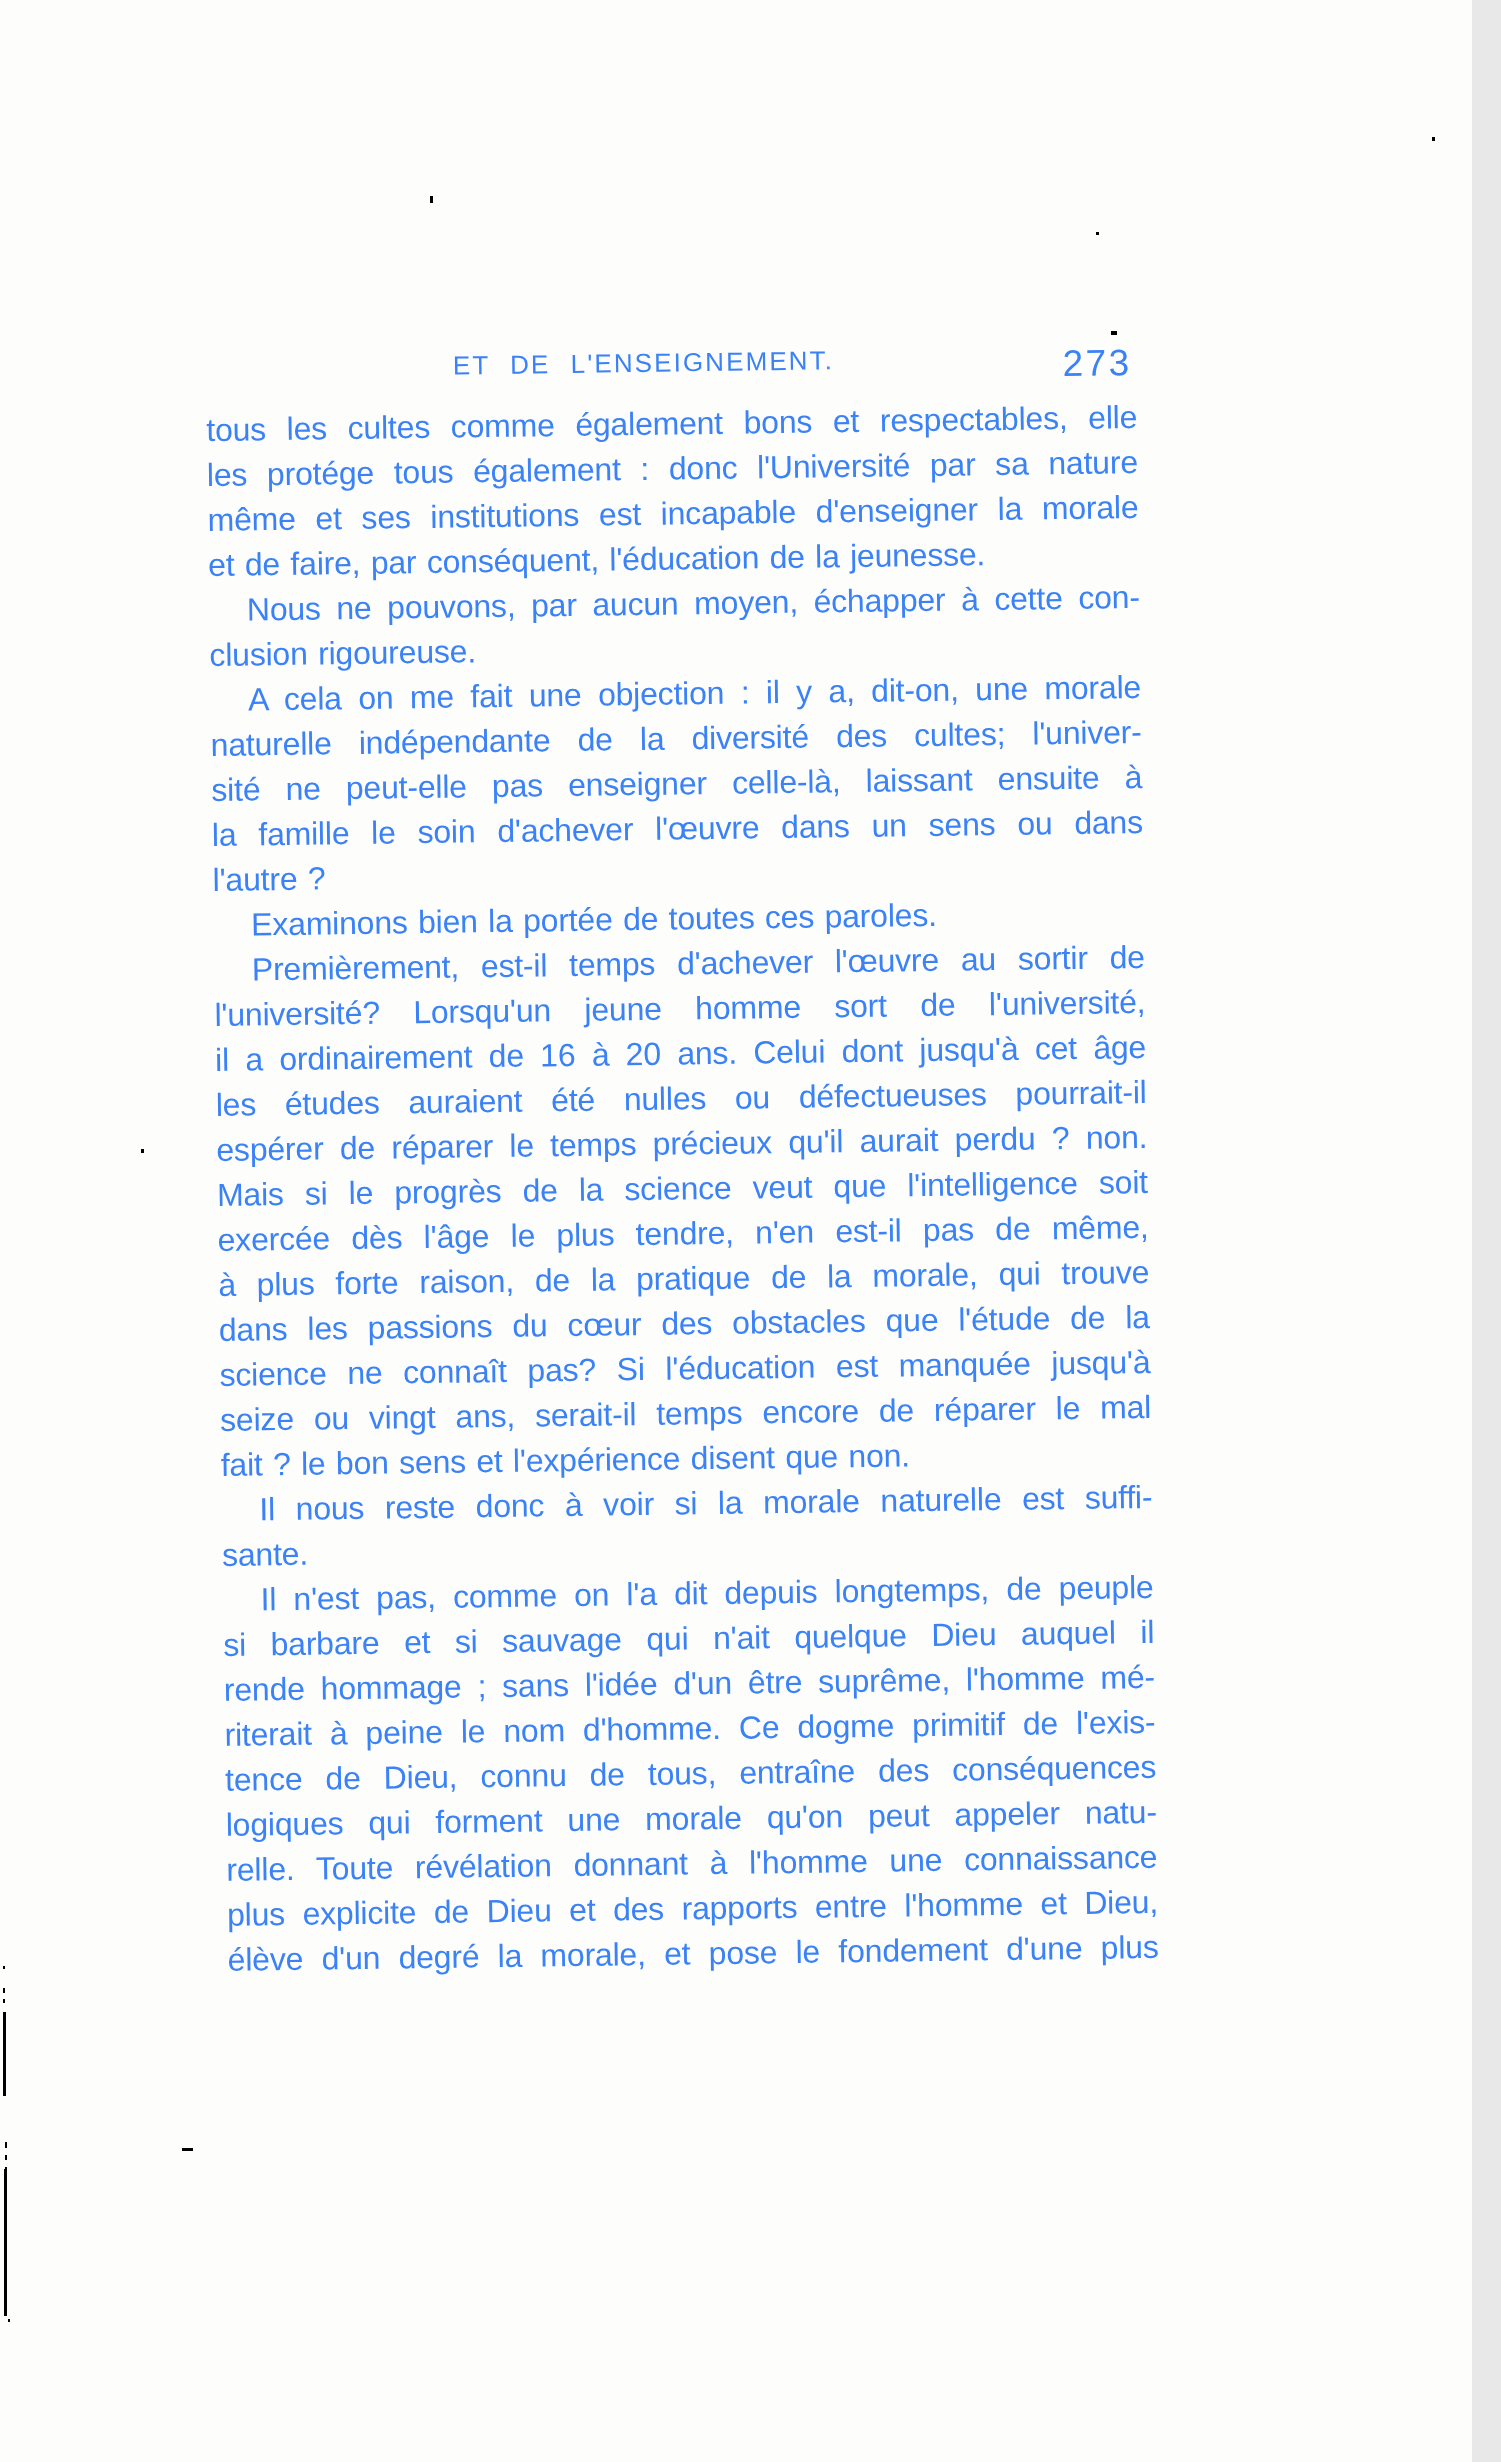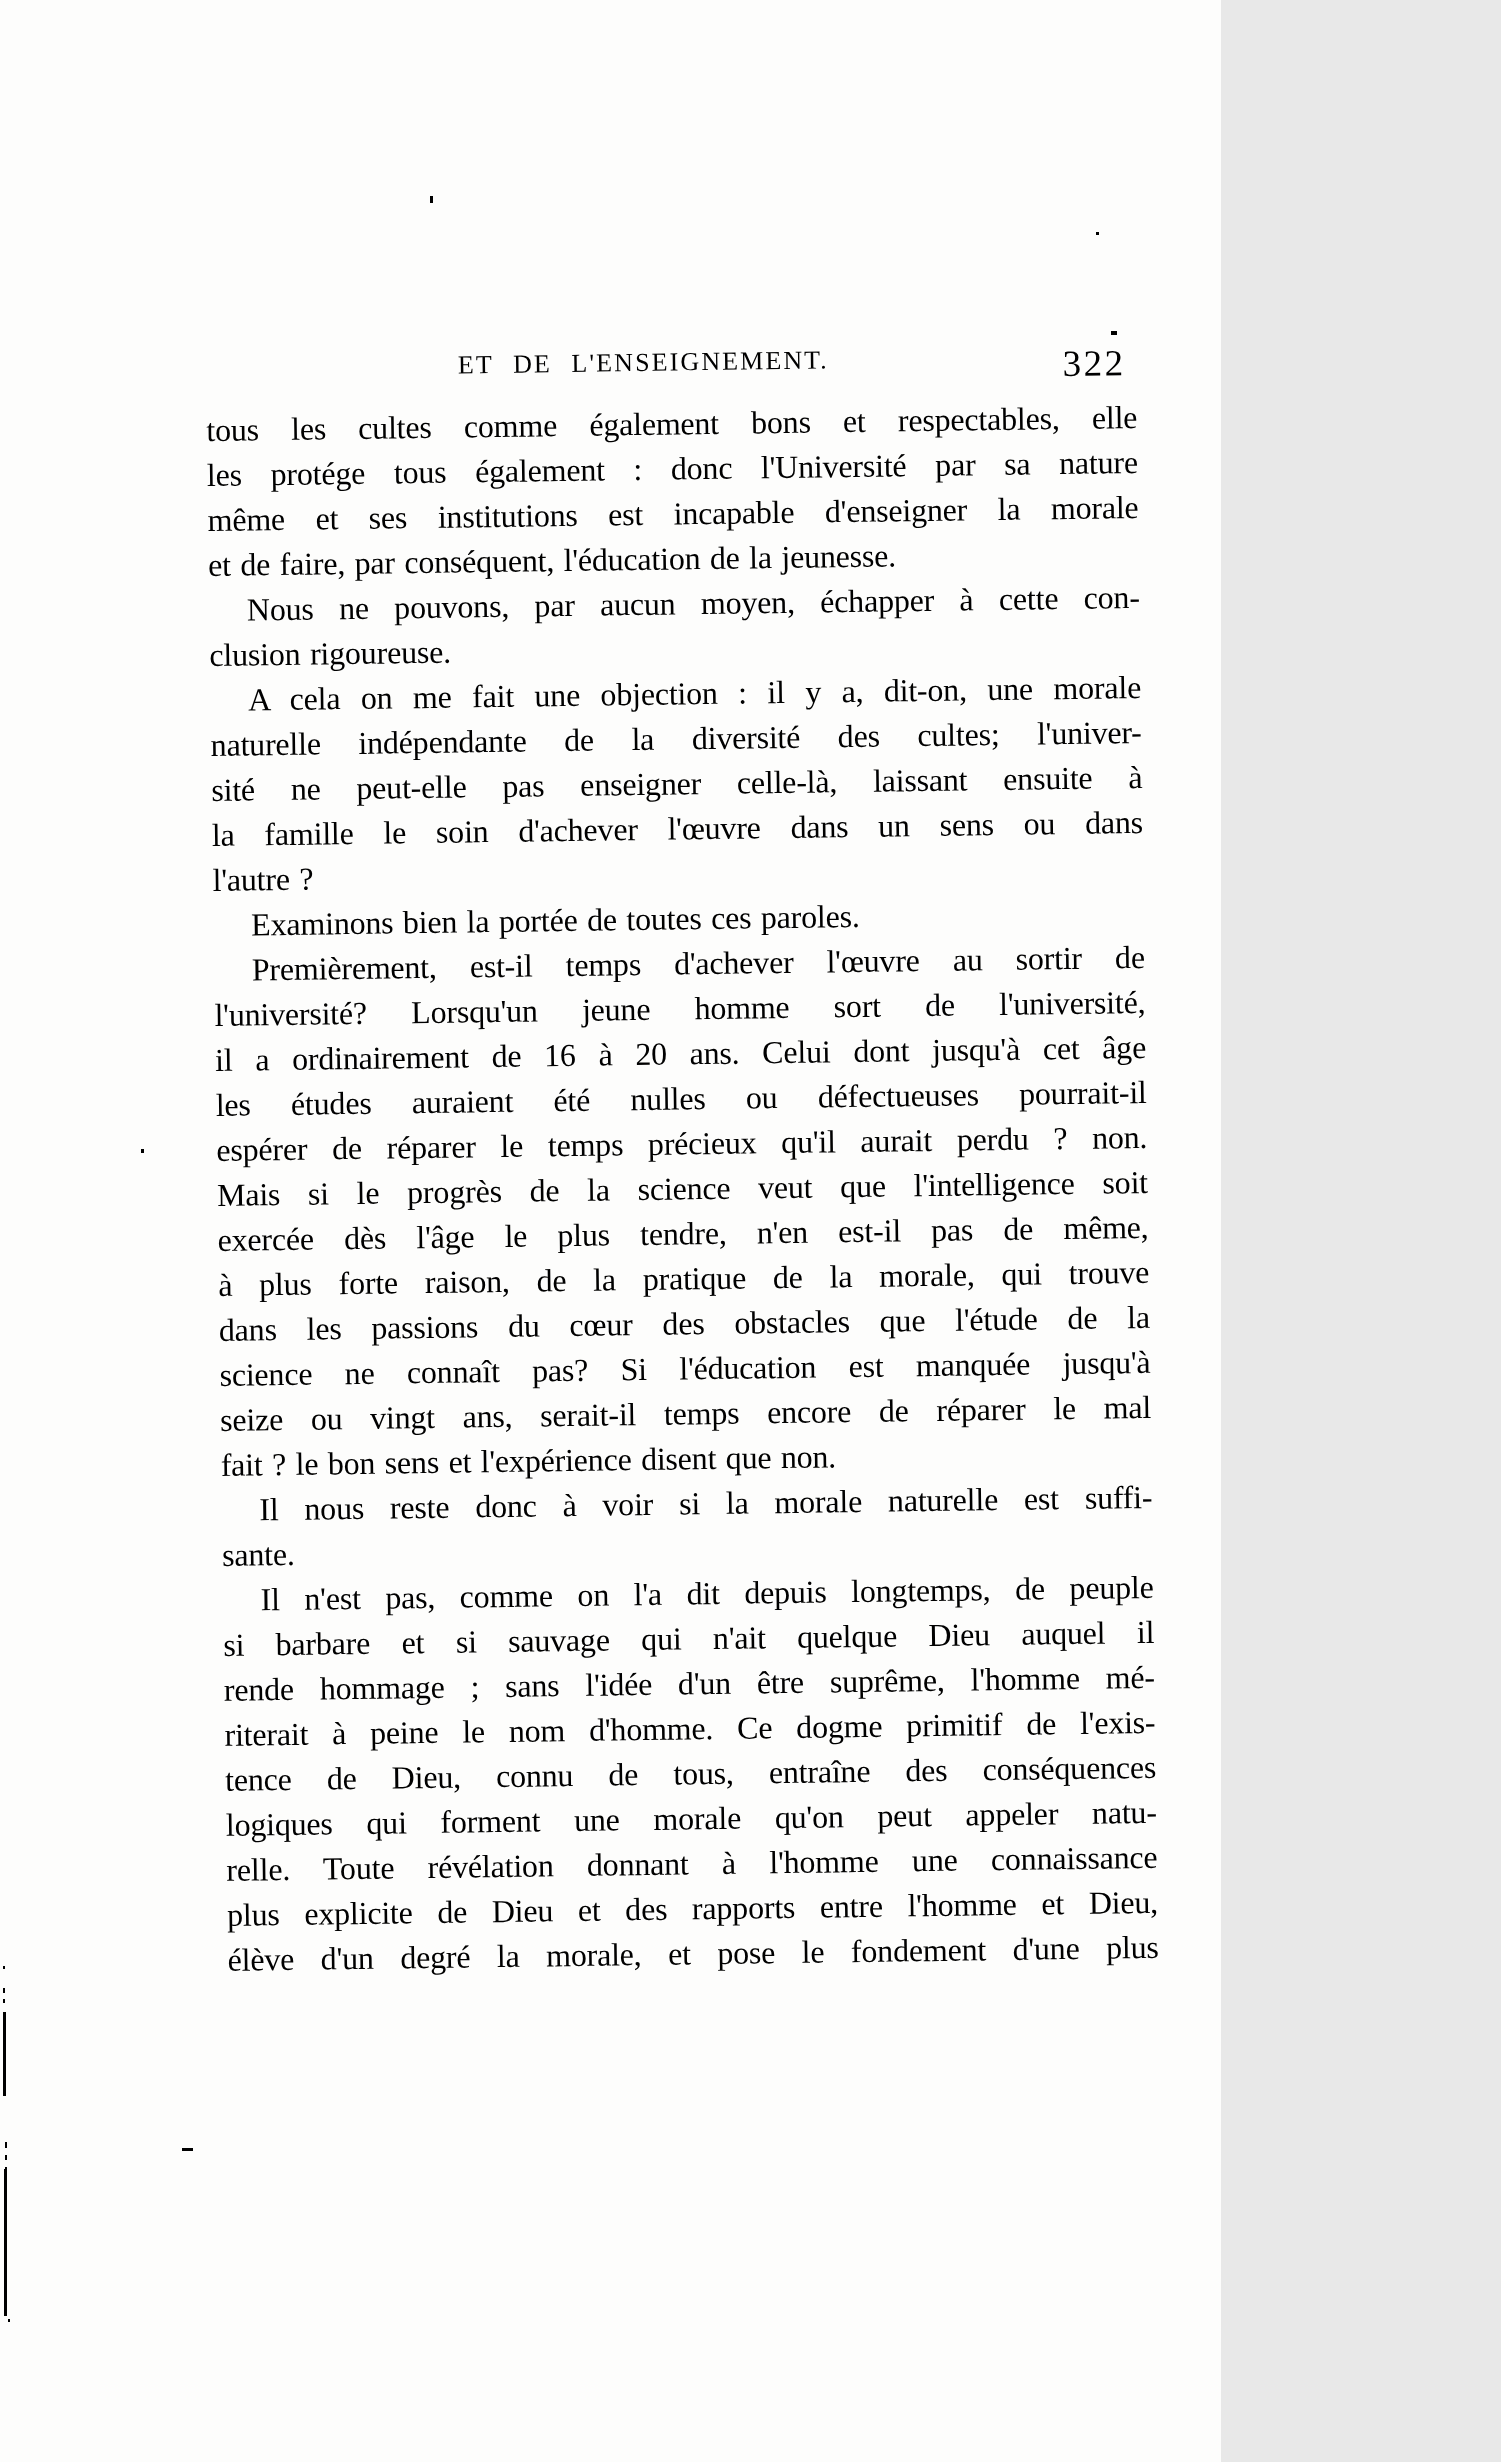--- a/index.html
+++ b/index.html
@@ -1,22 +1,22 @@
 <!DOCTYPE html>
 <html style="font-size:13.5px"><head>
 <meta charset="utf-8">
 <style>
   html,body{margin:0;padding:0;background:#e8e8e8;}
   .scan{
     position:relative;
-    width:1221px;height:2462px;
+    width:1472px;height:2462px;
     background:#fdfdfc;
     overflow:hidden;
-    font-family:Liberation Serif, serif;
-    color:#000000;
+    font-family:Liberation Sans, sans-serif;
+    color:#3b82f6;
   }
   
   .sheet{
     position:absolute;inset:0;
     transform:rotate(-0.8deg);
     transform-origin:206px 408px;
   }
   .running-header{
     position:absolute;left:206px;top:356px;width:876px;
     text-align:center;
@@ -45,21 +45,21 @@
 <body>
 
 <div class="scan">
 
   <div class="sheet">
 
     <div class="running-header">
       <span>ET DE L'ENSEIGNEMENT.</span>
     </div>
 
-    <div class="page-number">322</div>
+    <div class="page-number">273</div>
 
     <div class="body-text" id="body-text">
         <div class="line just">tous les cultes comme également bons et respectables, elle</div>
         <div class="line just">les protége tous également : donc l'Université par sa nature</div>
         <div class="line just">même et ses institutions est incapable d'enseigner la morale</div>
         <div class="line">et de faire, par conséquent, l'éducation de la jeunesse.</div>
         <div class="line ind just">Nous ne pouvons, par aucun moyen, échapper à cette con-</div>
         <div class="line">clusion rigoureuse.</div>
         <div class="line ind just">A cela on me fait une objection : il y a, dit-on, une morale</div>
         <div class="line just">naturelle indépendante de la diversité des cultes; l'univer-</div>

